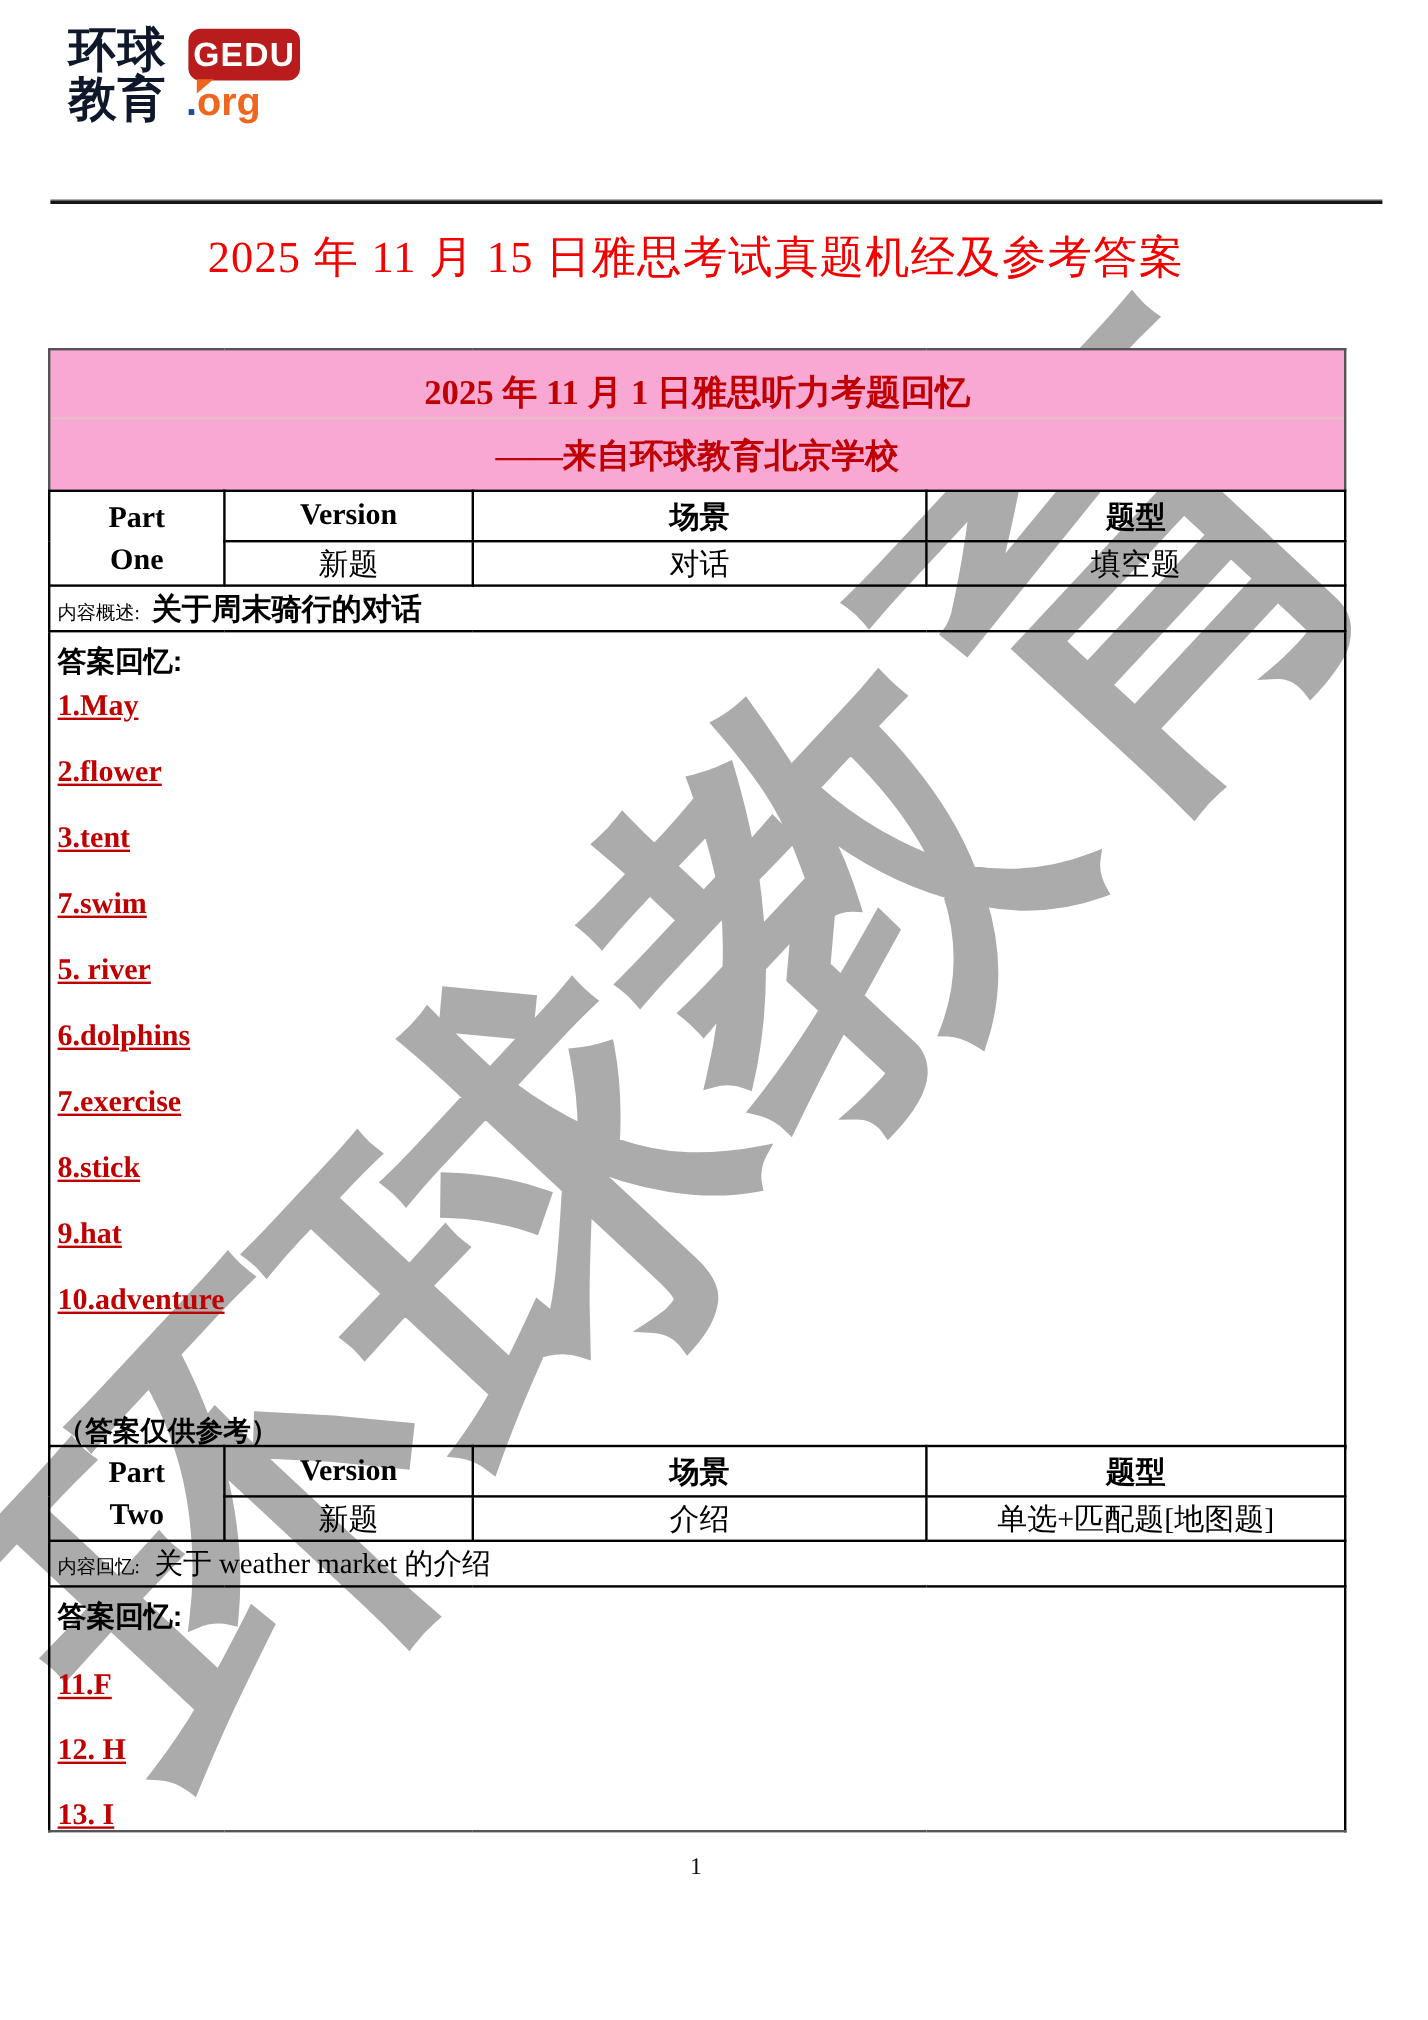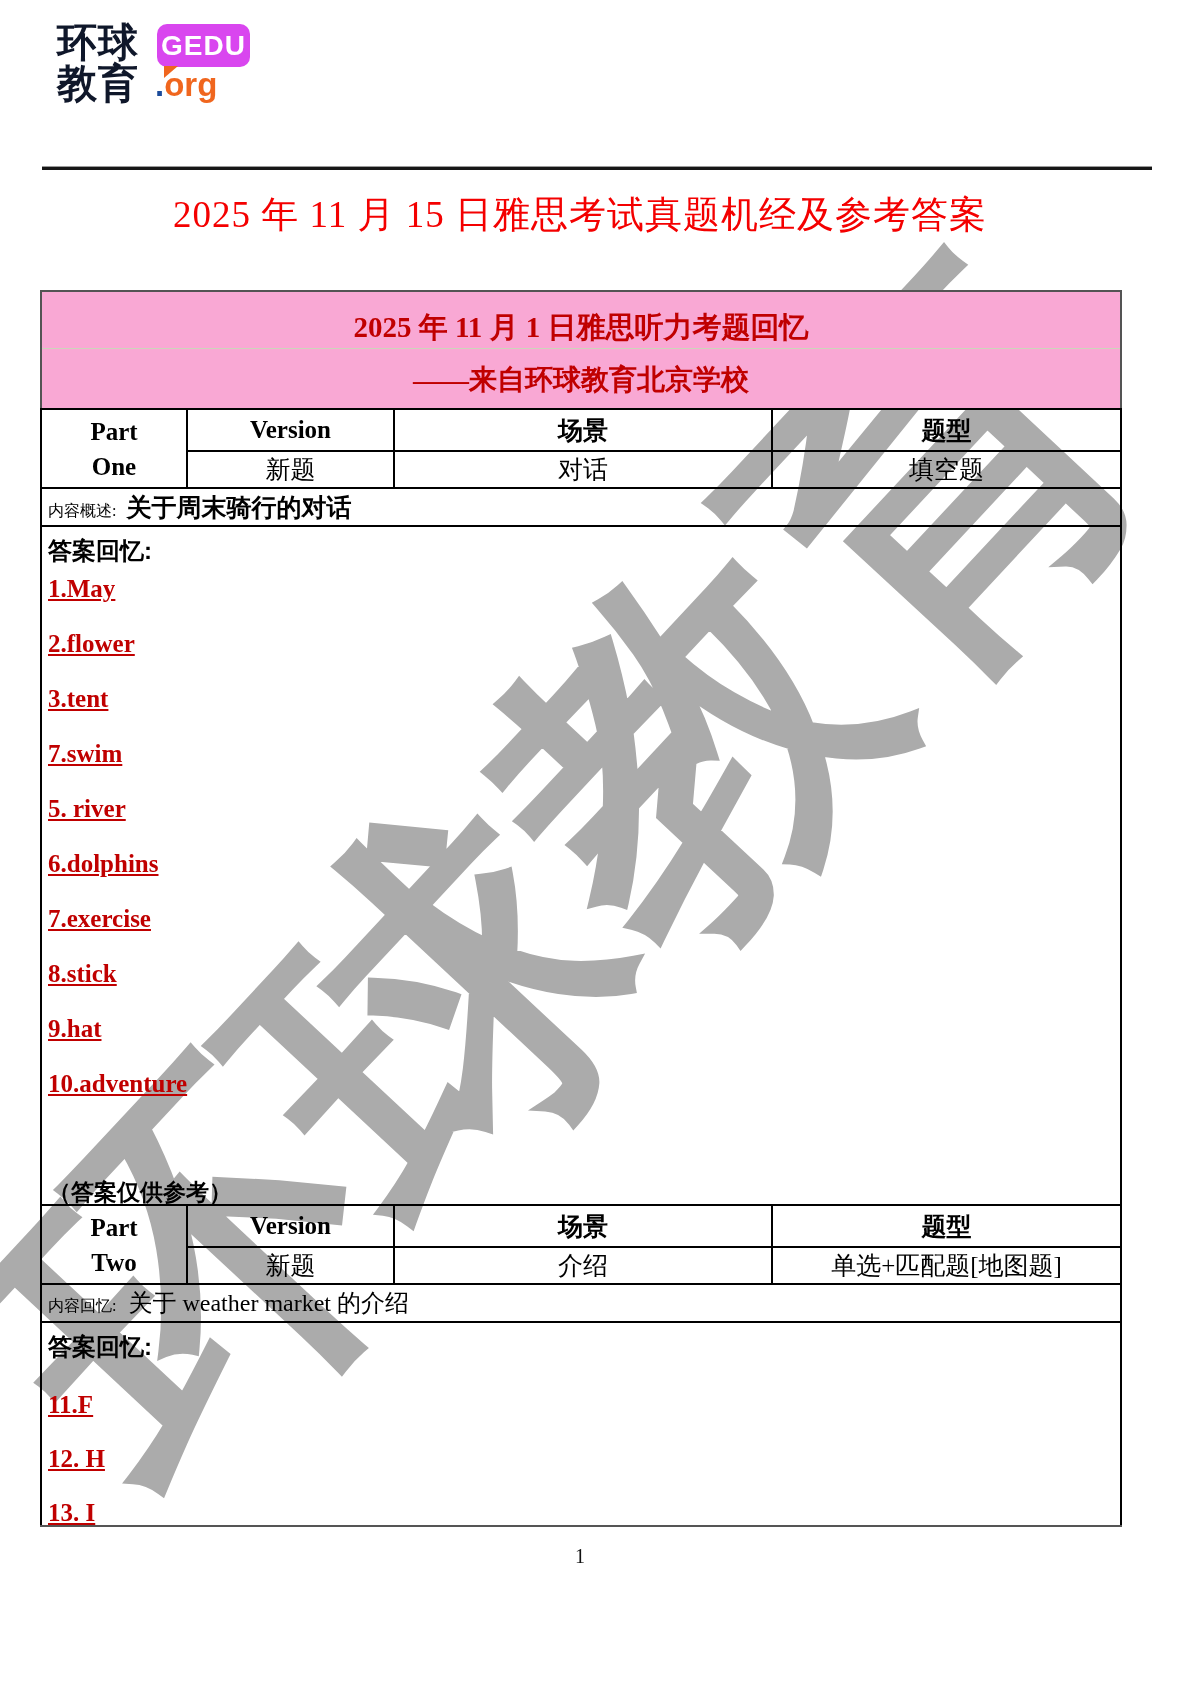--- a/index.html
+++ b/index.html
@@ -23,21 +23,21 @@
 
   
   .logo { position:absolute; left:17px; top:14px; width:260px; height:100px; }
   .logo-cn {
     position:absolute; left:0; top:8px;
     font-family:"Liberation Sans", sans-serif; font-weight:900;
     font-size:40px; line-height:41px; color:#0f172a; letter-spacing:1px;
   }
   .logo-bubble {
     position:absolute; left:100px; top:10px; width:93px; height:43px;
-    background:#d946ef; border-radius:10px;
+    background:#b91c1c; border-radius:10px;
     display:flex; align-items:center; justify-content:center;
   }
   .logo-bubble span {
     font-family:"Liberation Sans", sans-serif; font-weight:900;
     color:#ffffff; font-size:28px; letter-spacing:1px;
   }
   .bubble-tail {
     position:absolute; left:7px; bottom:-11px;
     width:0; height:0;
     border-left:14px solid #f0661e; border-bottom:12px solid transparent;

